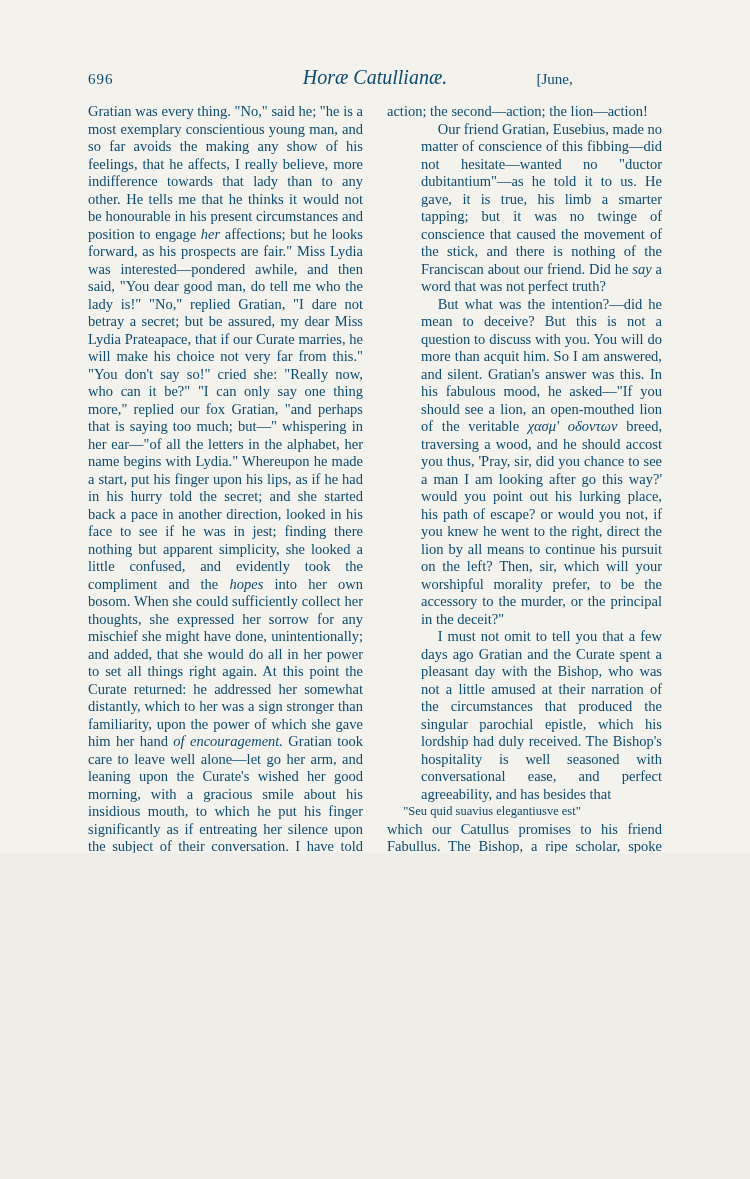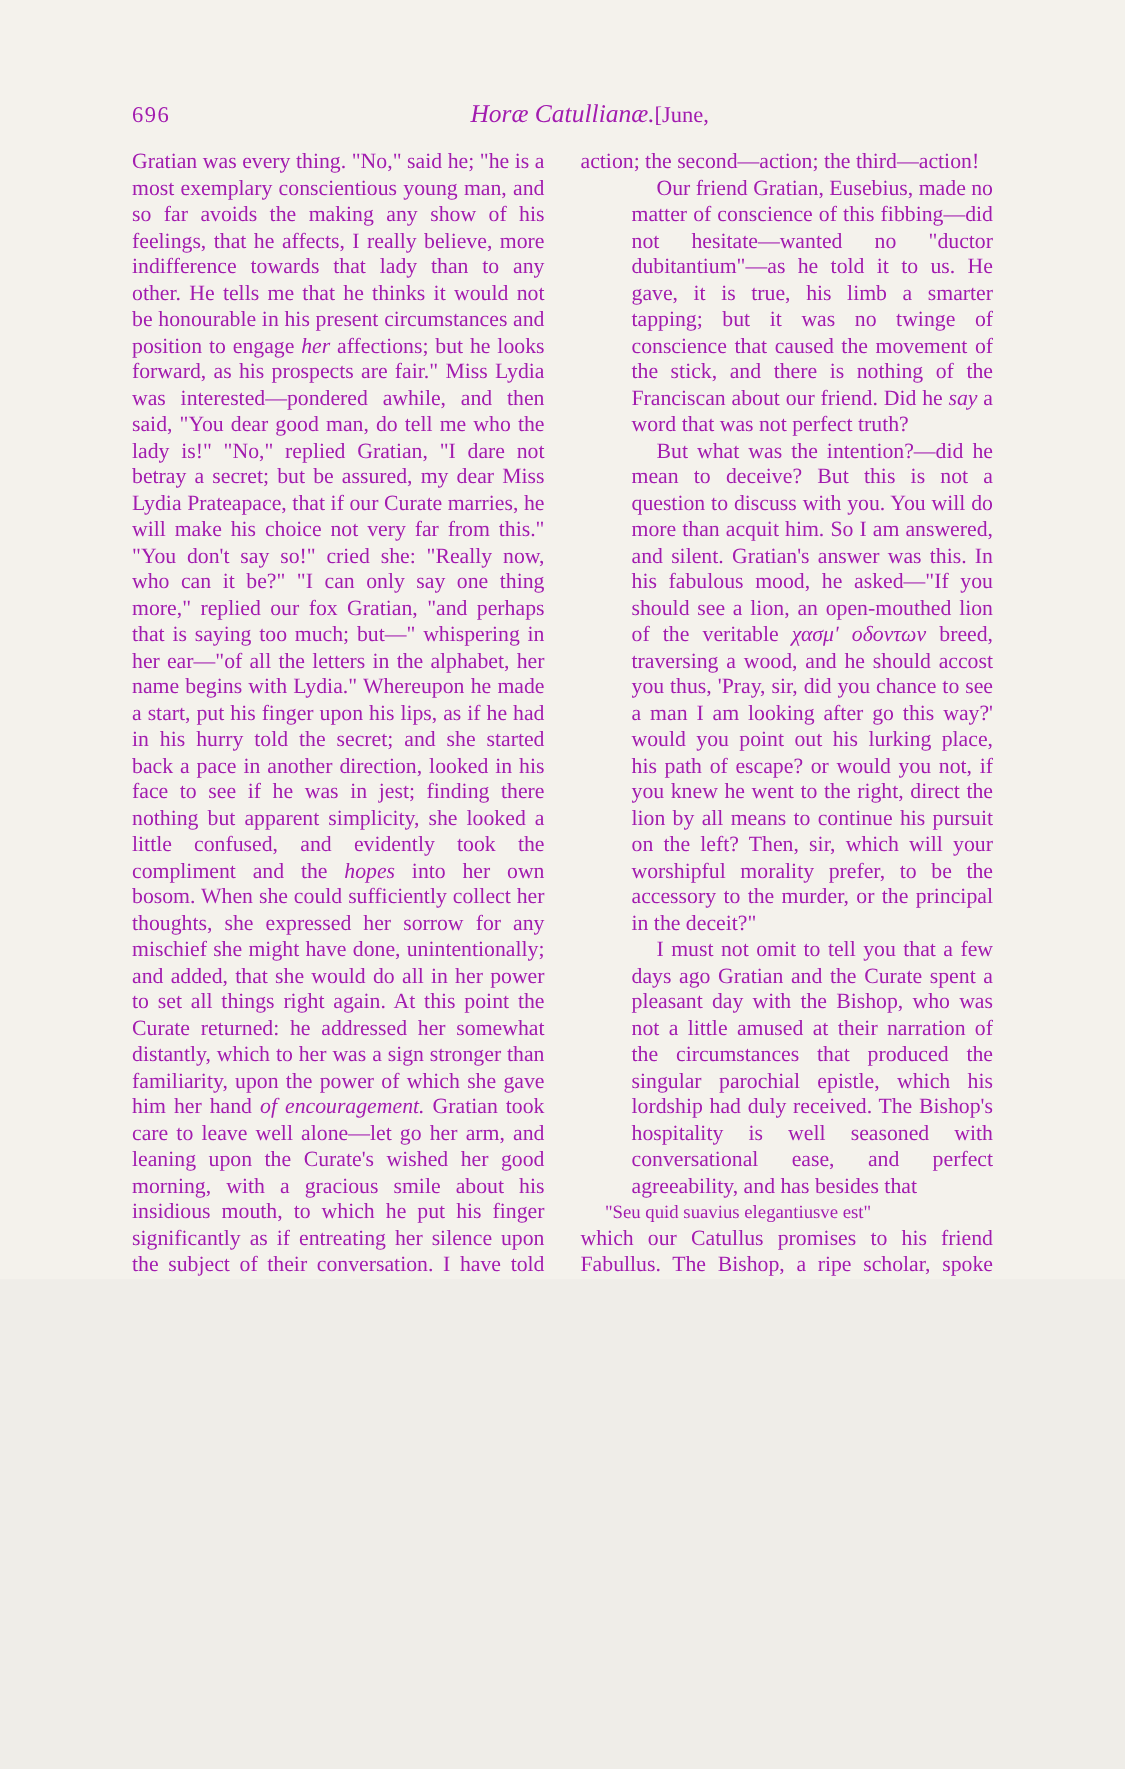--- a/index.html
+++ b/index.html
@@ -6,36 +6,36 @@
     margin: 0;
     padding: 0;
     background: #efede8;
   }
   .sheet {
     position: relative;
     width: 750px;
     height: 853px;
     margin: 0 auto;
     background: #f4f2ec;
-    color: #a21caf;
+    color: #0c4a6e;
     font-family: "Liberation Serif", "DejaVu Serif", serif;
     overflow: hidden;
     box-sizing: border-box;
     padding: 66px 88px 0 88px;
   }
   .page-header {
     display: grid;
     grid-template-columns: 1fr auto 1fr;
     align-items: baseline;
     font-size: 15px;
     margin-bottom: 14px;
   }
   .page-number { text-align: left; letter-spacing: 1px; }
-  .running-title { text-align: center; font-style: italic; font-size: 17px; }
-  .date-label { text-align: left; }
+  .running-title { text-align: center; font-style: italic; font-size: 20px; }
+  .date-label { text-align: center; }
   .columns {
     display: flex;
     gap: 24px;
   }
   .column {
     flex: 1 1 0;
     min-width: 0;
     font-size: 14.5px;
     line-height: 17.5px;
     text-align: justify;
@@ -61,21 +61,21 @@
   <header class="page-header">
     <span class="page-number">696</span>
     <span class="running-title">Horæ Catullianæ.</span>
     <span class="date-label">[June,</span>
   </header>
   <main class="columns">
     <section class="column">
         <p class="para"><span>Gratian was every thing. "No," said he; "he is a most exemplary conscientious young man, and so far avoids the making any show of his feelings, that he affects, I really believe, more indifference towards that lady than to any other. He tells me that he thinks it would not be honourable in his present circumstances and position to engage </span><i>her</i><span> affections; but he looks forward, as his prospects are fair." Miss Lydia was interested—pondered awhile, and then said, "You dear good man, do tell me who the lady is!" "No," replied Gratian, "I dare not betray a secret; but be assured, my dear Miss Lydia Prateapace, that if our Curate marries, he will make his choice not very far from this." "You don't say so!" cried she: "Really now, who can it be?" "I can only say one thing more," replied our fox Gratian, "and perhaps that is saying too much; but—" whispering in her ear—"of all the letters in the alphabet, her name begins with Lydia." Whereupon he made a start, put his finger upon his lips, as if he had in his hurry told the secret; and she started back a pace in another direction, looked in his face to see if he was in jest; finding there nothing but apparent simplicity, she looked a little confused, and evidently took the compliment and the </span><i>hopes</i><span> into her own bosom. When she could sufficiently collect her thoughts, she expressed her sorrow for any mischief she might have done, unintentionally; and added, that she would do all in her power to set all things right again. At this point the Curate returned: he addressed her somewhat distantly, which to her was a sign stronger than familiarity, upon the power of which she gave him her hand </span><i>of encouragement.</i><span> Gratian took care to leave well alone—let go her arm, and leaning upon the Curate's wished her good morning, with a gracious smile about his insidious mouth, to which he put his finger significantly as if entreating her silence upon the subject of their conversation. I have told you the particulars of this interview, Eusebius, as I could gather them from Gratian's narration; and he has a way of acting what he says, as if he had studied in that school where the first requisite for an orator is—</span></p>
       </section>
     <section class="column">
-        <p class="para"><span>action; the second—action; the third—action!</span></p>
+        <p class="para"><span>action; the second—action; the lion—action!</span></p>
         <p class="para indent"><span>Our friend Gratian, Eusebius, made no matter of conscience of this fibbing—did not hesitate—wanted no "ductor dubitantium"—as he told it to us. He gave, it is true, his limb a smarter tapping; but it was no twinge of conscience that caused the movement of the stick, and there is nothing of the Franciscan about our friend. Did he </span><i>say</i><span> a word that was not perfect truth?</span></p>
         <p class="para indent"><span>But what was the intention?—did he mean to deceive? But this is not a question to discuss with you. You will do more than acquit him. So I am answered, and silent. Gratian's answer was this. In his fabulous mood, he asked—"If you should see a lion, an open-mouthed lion of the veritable </span><i>χασμ' οδοντων</i><span> breed, traversing a wood, and he should accost you thus, 'Pray, sir, did you chance to see a man I am looking after go this way?' would you point out his lurking place, his path of escape? or would you not, if you knew he went to the right, direct the lion by all means to continue his pursuit on the left? Then, sir, which will your worshipful morality prefer, to be the accessory to the murder, or the principal in the deceit?"</span></p>
         <p class="para indent"><span>I must not omit to tell you that a few days ago Gratian and the Curate spent a pleasant day with the Bishop, who was not a little amused at their narration of the circumstances that produced the singular parochial epistle, which his lordship had duly received. The Bishop's hospitality is well seasoned with conversational ease, and perfect agreeability, and has besides that</span></p>
         <p class="para quote"><span>"Seu quid suavius elegantiusve est"</span></p>
         <p class="para"><span>which our Catullus promises to his friend Fabullus. The Bishop, a ripe scholar, spoke much and critically of Catullus, and laid most stress upon the extreme suavity of his measures, especially in the "Acmen Septimius." There were present two archdeacons and a very agreeable classical physician. All had at one time or other, they acknowledged, translated "Vivamus, mea Lesbia, atque amemus." The physician said he had only satisfied himself with three lines, and yet he thought their only merit was the</span></p>
       </section>
   </main>
 </div>
 
 </body></html>

